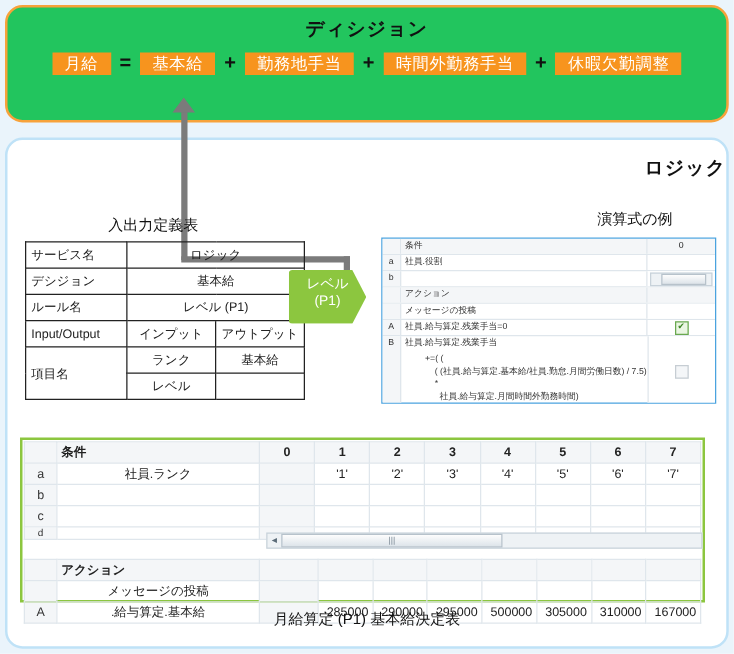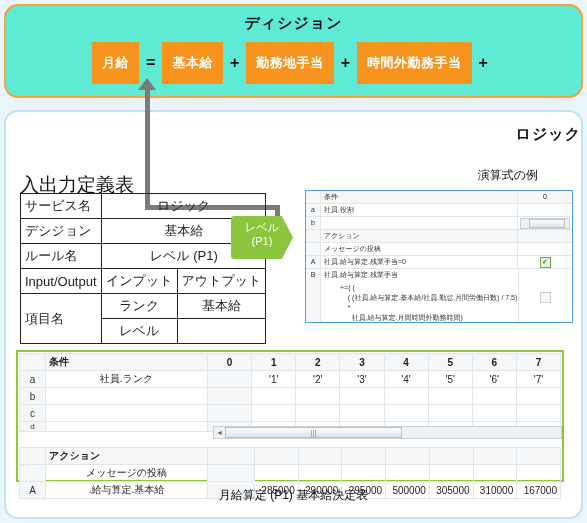--- a/index.html
+++ b/index.html
@@ -8,38 +8,38 @@
     background:#eaf4fb;
     font-family:"Liberation Sans","DejaVu Sans",sans-serif;
     color:#222;
     position:relative;
     overflow:hidden;
   }
 
   
   #decision-panel{
     position:absolute;left:4px;top:4px;width:579px;height:94px;
-    background:#5eead4;
+    background:#22c55e;
     border:2px solid #f7a23b;
     border-radius:14px;
     box-sizing:border-box;
   }
   #decision-title{
     text-align:center;
     font-size:15px;font-weight:bold;color:#111;
     margin-top:8px;letter-spacing:1px;
   }
   #decision-formula{
     display:flex;align-items:center;justify-content:center;
     margin-top:9px;
   }
   .term-box{
     background:#f7941e;color:#ffffff;
-    font-size:13px;font-weight:bold;
-    padding:12px 10px;
+    font-size:13px;font-weight:normal;
+    padding:0 10px;
     white-space:nowrap;
     letter-spacing:0.5px;
   }
   .op{
     color:#111;font-size:16px;font-weight:bold;
     padding:0 7px;
   }
 
   
   #logic-panel{
@@ -64,26 +64,26 @@
     position:absolute;left:138px;top:78px;
     width:0;height:0;
     border-left:9px solid transparent;
     border-right:9px solid transparent;
     border-bottom:12px solid #7b7b7b;
   }
 
   
   #io-caption{
     position:absolute;left:20px;top:172px;width:205px;
-    font-size:19px;color:#111;
+    text-align:center;font-size:12px;color:#111;
   }
   #io-table{
     position:absolute;left:20px;top:193px;
     border-collapse:collapse;
-    font-size:13px;
+    font-size:10px;
   }
   #io-table td{
     border:1px solid #222;
     padding:3px 4px;
     height:13px;
     text-align:center;
     white-space:nowrap;
   }
   #io-table td.lab{text-align:left;width:72px;padding-left:4px;}
   .cellw{width:62px;}
@@ -183,20 +183,21 @@
   <div id="decision-title">ディシジョン</div>
   <div id="decision-formula">
     <div class="term-box">月給</div>
     <div class="op">=</div>
     <div class="term-box">基本給</div>
     <div class="op">+</div>
     <div class="term-box">勤務地手当</div>
     <div class="op">+</div>
     <div class="term-box">時間外勤務手当</div>
     <div class="op">+</div>
+    <div class="term-box">休暇欠勤調整</div>
   </div>
 </div>
 
 <div id="logic-panel">
   <div id="logic-title">ロジック</div>
 </div>
 
 <div class="conn" id="conn-v-badge"></div>
 <div class="conn" id="conn-h"></div>
 <div class="conn" id="conn-v-up"></div>

